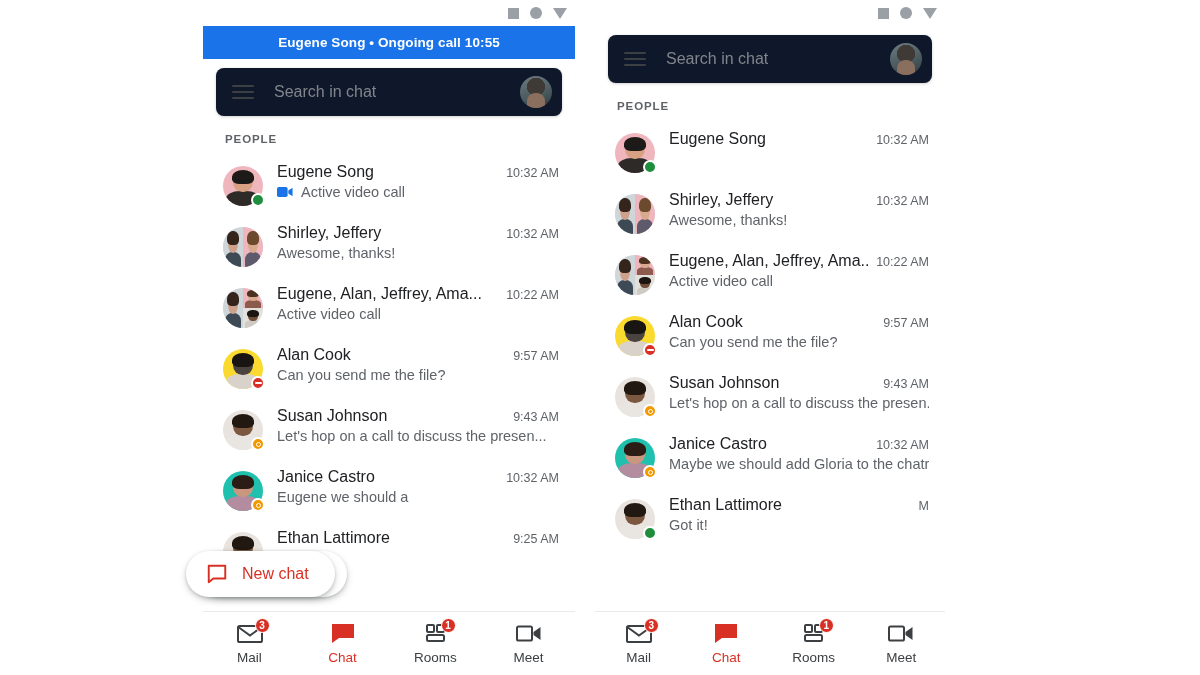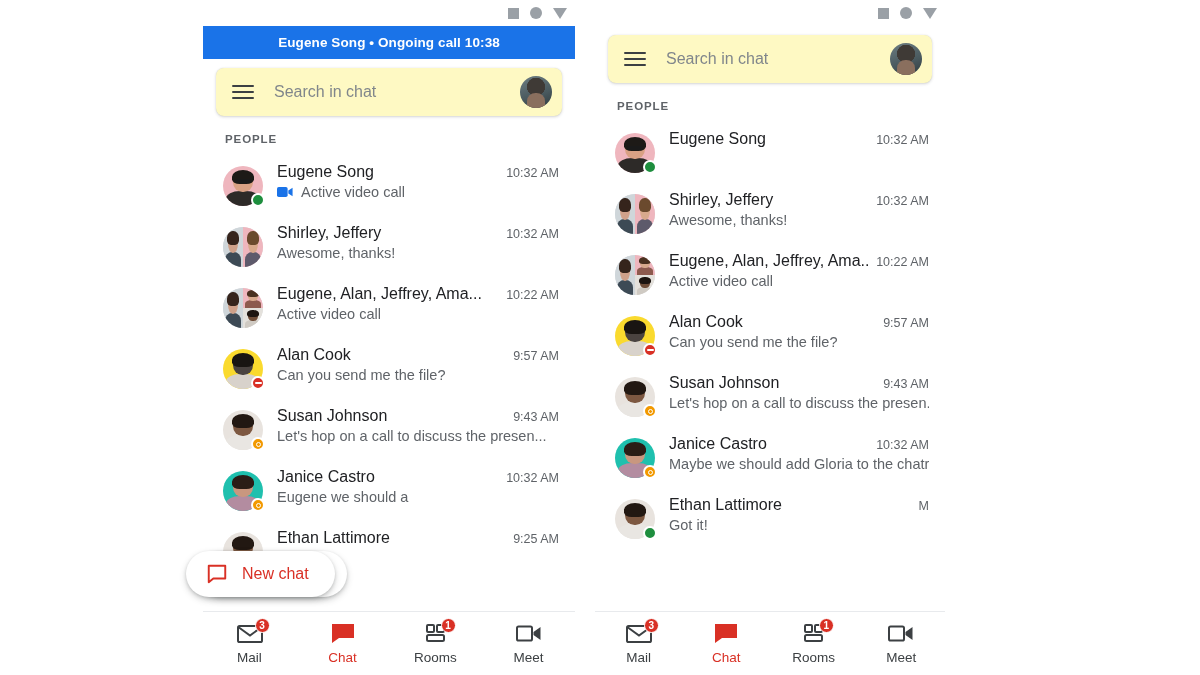--- a/index.html
+++ b/index.html
@@ -27,21 +27,21 @@
   
   .call-banner {
     background: #1a73e8; color:#fff; height: 33px;
     display:flex; align-items:center; justify-content:center;
     font-size: 13.5px; font-weight: 700; letter-spacing: .1px;
   }
 
   
   .searchwrap { padding: 9px 13px 0 13px; }
   .searchbar {
-    height: 48px; background:#fef9c3; border-radius: 8px;
+    height: 48px; background:#0f172a; border-radius: 8px;
     box-shadow: 0 1px 3px rgba(60,64,67,.22), 0 0 1px rgba(60,64,67,.18);
     display:flex; align-items:center; padding: 0 10px 0 16px; gap: 0;
   }
   .hamburger { width: 22px; display:flex; flex-direction:column; gap:4px; cursor:pointer; }
   .hamburger i { display:block; height: 2px; background:#3c4043; border-radius:1px; }
   .search-ph { flex:1; margin-left: 20px; color:#80868b; font-size: 16px; }
   .avatar-me {
     width: 32px; height: 32px; border-radius:50%; flex:0 0 32px;
     background: radial-gradient(circle at 50% 34%, #3f3a36 0 34%, transparent 35%),
                 linear-gradient(160deg,#6d7d82 0%,#48585d 60%,#2f3b3f 100%);
@@ -153,21 +153,21 @@
 
   <div class="phone" id="phone-left">
 
     <div class="sysbar">
       <div class="sys-sq"></div>
       <div class="sys-ci"></div>
       <div class="sys-tri"></div>
     </div>
 
     <div class="call-banner">
-      <span>Eugene Song • Ongoing call 10:38</span>
+      <span>Eugene Song • Ongoing call 10:55</span>
     </div>
 
     <div class="searchwrap">
       <div class="searchbar">
         <div class="hamburger">
             <i></i>
             <i></i>
             <i></i>
           </div>
         <div class="search-ph">Search in chat</div>

